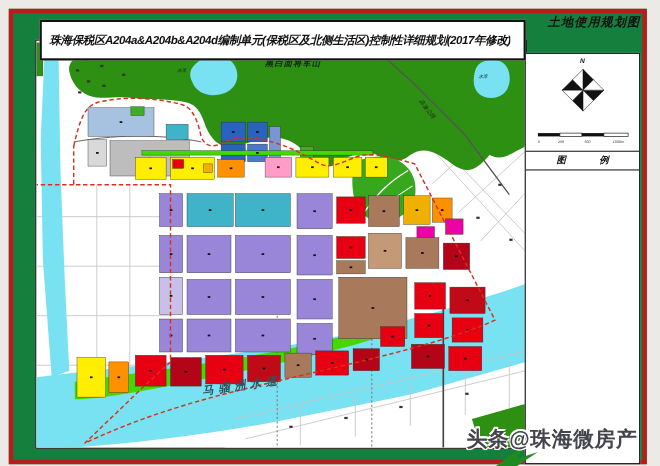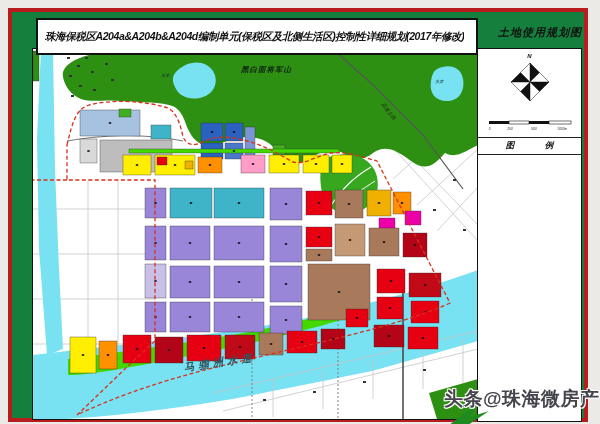--- a/index.html
+++ b/index.html
@@ -4,24 +4,24 @@
 <style>
   html,body{margin:0;padding:0;background:#e9e9e5;}
   .page{position:relative;width:600px;height:424px;background:#eceae6;overflow:hidden;
         font-family:"Liberation Sans","DejaVu Sans",sans-serif;}
   .sheet{position:absolute;left:8px;top:8px;width:572px;height:406px;background:#15803d;border:4px solid #b91c1c;font-style:italic;}
   
   .title-box{position:absolute;left:24px;top:6px;width:438px;height:33px;background:#fff;
              border:2px solid #111;z-index:6;display:flex;align-items:center;}
   .title-box span{font-size:10.5px;font-weight:bold;color:#111;letter-spacing:-0.4px;
                   white-space:nowrap;overflow:hidden;padding-left:7px;}
-  .map-sheet-title{position:absolute;left:486px;top:13px;width:84px;z-index:6;text-align:right;
+  .map-sheet-title{position:absolute;left:486px;top:1px;width:84px;z-index:6;text-align:right;
                    font-size:11px;font-weight:bold;color:#111;letter-spacing:1px;white-space:nowrap;}
   
-  .map{position:absolute;left:20px;top:36px;width:445px;height:370px;background:#ffffff;
+  .map{position:absolute;left:20px;top:24px;width:445px;height:370px;background:#ffffff;
        border:1.5px solid #111;box-sizing:content-box;overflow:hidden;}
   .map svg{position:absolute;left:0;top:0;}
   .map-label{position:absolute;color:#15222a;white-space:nowrap;z-index:4;}
   .lbl-mountain{left:208px;top:16px;font-size:7.5px;font-weight:bold;color:#0e2410;letter-spacing:1px;}
   .lbl-res1{left:128px;top:24px;font-size:6px;transform:scale(0.7);transform-origin:0 0;color:#123;}
   .lbl-res2{left:402px;top:30px;font-size:6px;transform:scale(0.7);transform-origin:0 0;color:#123;}
   .lbl-express{left:352px;top:52px;font-size:6px;transform:rotate(52deg) scale(0.85);transform-origin:0 0;color:#222;}
   .lbl-waterway{left:150px;top:312px;font-size:10.5px;font-weight:bold;color:#33545f;
                 letter-spacing:4px;transform:rotate(-8deg);transform-origin:0 0;}
   
@@ -34,21 +34,21 @@
   .scale-nums{display:flex;justify-content:space-between;margin-top:0;}
   .scale-nums span{font-size:6px;transform:scale(0.55);color:#333;line-height:5px;}
   .legend-head{margin-top:2px;border-top:1px solid #222;border-bottom:1px solid #222;
                text-align:center;font-size:8.5px;font-weight:bold;letter-spacing:14px;
                text-indent:14px;padding:2px 0;color:#111;}
   .legend-list{padding:3px 2px 0 5px;}
   .legend-row{height:5.75px;white-space:nowrap;overflow:hidden;}
   
   .watermark{position:absolute;left:424px;top:386px;z-index:20;font-size:19px;font-weight:bold;
              color:#44444c;letter-spacing:0.5px;white-space:nowrap;
-             text-shadow:-1px -1px 0 #fff,1px -1px 0 #fff,-1px 1px 0 #fff,1px 1px 0 #fff,0 1px 0 #fff,0 -1px 0 #fff;margin-left:20px;}
+             text-shadow:-1px -1px 0 #fff,1px -1px 0 #fff,-1px 1px 0 #fff,1px 1px 0 #fff,0 1px 0 #fff,0 -1px 0 #fff;}
   .wing{position:absolute;left:416px;top:382px;z-index:19;}
 </style>
 </head>
 <body>
 
 <div class="page">
   <div class="sheet">
 
     <div class="title-box">
       <span>珠海保税区A204a&amp;A204b&amp;A204d编制单元(保税区及北侧生活区)控制性详细规划(2017年修改)</span>

